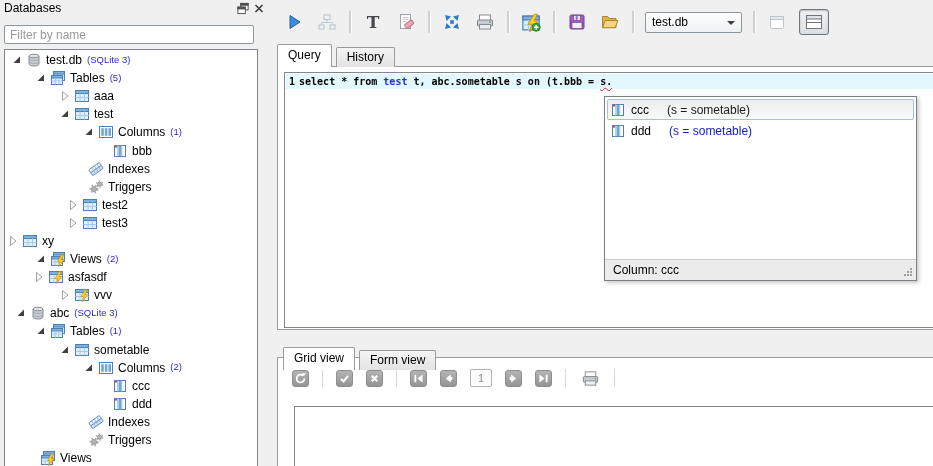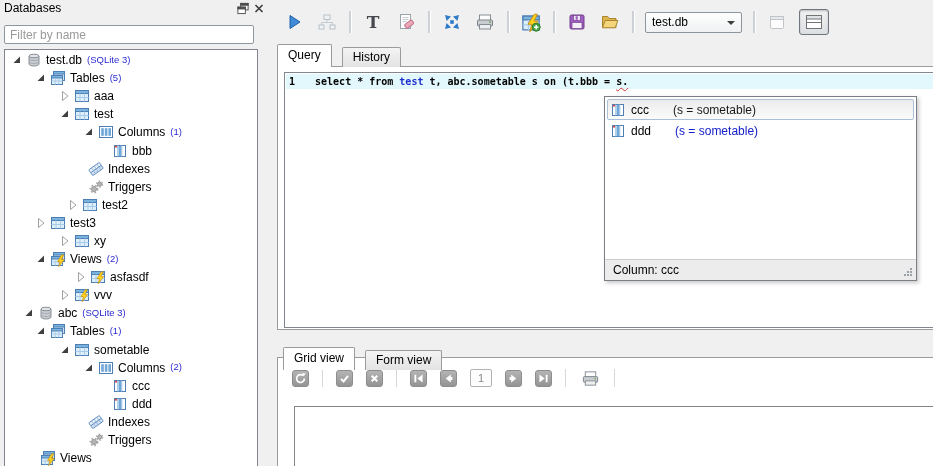--- a/index.html
+++ b/index.html
@@ -35,48 +35,48 @@
     border-left:4px solid transparent;border-right:4px solid transparent;border-top:4px solid #3d3d3d}
   #split-btn{width:30px;height:26px;box-sizing:border-box;border:1px solid #6f767d;border-radius:3px;
     background:linear-gradient(#f0f1f2,#dde0e3);box-shadow:inset 0 1px 2px rgba(0,0,0,.22);
     display:flex;align-items:center;justify-content:center}
 
   
   .tabbar{position:absolute;height:22px;display:flex;align-items:flex-end;z-index:3}
   #qtabs{left:277px;top:45px}
   #rtabs{left:277px;top:348px}
   .tab{height:19px;line-height:19px;padding:0 10px;border:1px solid #9b9b9b;border-bottom:none;
-    border-radius:2px 2px 0 0;background:linear-gradient(#f4f4f4,#e3e3e3);margin-right:10px;font-size:12px}
+    border-radius:2px 2px 0 0;background:linear-gradient(#f4f4f4,#e3e3e3);margin-right:4px;font-size:12px}
   .tab.active{height:22px;line-height:21px;background:#fff;position:relative;z-index:4}
   #rtabs .tab:first-child{margin-left:6px}
   #qpane{position:absolute;left:277px;top:66px;right:0;height:264px;background:#fff;box-sizing:border-box;
     border-top:1px solid #9b9b9b;border-left:1px solid #9b9b9b;border-bottom:1px solid #9b9b9b}
   #rpane{position:absolute;left:277px;top:357px;right:0;bottom:0;background:#fff;box-sizing:border-box;
     border-top:1px solid #9b9b9b;border-left:1px solid #9b9b9b}
 
   
   #editor{position:absolute;left:6px;top:5px;right:-2px;bottom:1px;background:#fff;border:1px solid #82878f}
   #curline{position:absolute;left:1px;right:1px;top:1px;height:15px;background:#e3f8fc;display:flex;
     align-items:center;font-family:"DejaVu Sans Mono",monospace;font-size:10px;font-weight:bold;white-space:pre}
   .lineno{margin-left:3px}
-  .code{margin-left:20px;white-space:pre}
+  .code{margin-left:4px;white-space:pre}
   .tk{white-space:pre;color:#000}
   .tk.table{color:#2030d0}
   .tk.error{text-decoration-line:underline;text-decoration-style:wavy;text-decoration-color:#d83030;
     text-decoration-thickness:1px;text-underline-offset:2px}
 
   
   #popup{position:absolute;left:325px;top:28px;width:311px;height:183px;background:#fff;
     border:1px solid #7a7f85;box-shadow:2px 2px 4px rgba(0,0,0,.22);z-index:6}
   #plist{position:absolute;left:0;right:0;top:0;bottom:20px;padding:2px}
   .pitem{height:19px;display:flex;align-items:center;border:1px solid transparent;border-radius:2px}
   .pitem.sel{border-color:#a8c0d8;background:linear-gradient(#ececec,#fbfbfb)}
   .pitem svg{flex:0 0 16px;width:16px;height:16px;margin:0 5px 0 2px}
   .pname{font-size:12px}
-  .phint{margin-left:24px;font-size:12px;color:#1a1a1a}
+  .phint{margin-left:18px;font-size:12px;color:#1a1a1a}
   .pitem.unsel .phint{color:#1520c8}
   #pstatus{position:absolute;left:0;right:0;bottom:0;height:20px;background:#ececec;
     border-top:1px solid #cdcdcd;display:flex;align-items:center}
   #pstatus .stxt{margin-left:8px;font-size:12px}
   #pgrip{position:absolute;right:2px;bottom:2px;width:12px;height:12px}
 
   
   #gridbar{position:absolute;left:14px;top:9px;display:flex;align-items:center;gap:13px}
   .gbtn{width:17px;height:17px;box-sizing:border-box;border:1px solid #8d8d8d;border-radius:3px;
     background:linear-gradient(#b4b4b4,#949494);display:flex;align-items:center;justify-content:center}
@@ -350,67 +350,67 @@
       </div>
       <div class="trow" style="padding-left:60px">
         <svg class="exp">
             <use href="#i-colt"></use>
           </svg>
         <svg class="ticon">
             <use href="#i-table"></use>
           </svg>
         <span class="tlabel">test2</span>
       </div>
-      <div class="trow" style="padding-left:28px">
+      <div class="trow" style="padding-left:60px">
         <svg class="exp">
             <use href="#i-colt"></use>
           </svg>
         <svg class="ticon">
             <use href="#i-table"></use>
           </svg>
         <span class="tlabel">test3</span>
       </div>
-      <div class="trow" style="padding-left:52px">
+      <div class="trow" style="">
         <svg class="exp">
             <use href="#i-colt"></use>
           </svg>
         <svg class="ticon">
             <use href="#i-table"></use>
           </svg>
         <span class="tlabel">xy</span>
       </div>
       <div class="trow" style="padding-left:28px">
         <svg class="exp">
             <use href="#i-exp"></use>
           </svg>
         <svg class="ticon">
             <use href="#i-views"></use>
           </svg>
         <span class="tlabel">Views</span>
         <span class="tmeta">(2)</span>
       </div>
-      <div class="trow" style="padding-left:68px">
+      <div class="trow" style="padding-left:26px">
         <svg class="exp">
             <use href="#i-colt"></use>
           </svg>
         <svg class="ticon">
             <use href="#i-view"></use>
           </svg>
         <span class="tlabel">asfasdf</span>
       </div>
       <div class="trow" style="padding-left:52px">
         <svg class="exp">
             <use href="#i-colt"></use>
           </svg>
         <svg class="ticon">
             <use href="#i-view"></use>
           </svg>
         <span class="tlabel">vvv</span>
       </div>
-      <div class="trow" style="padding-left:16px">
+      <div class="trow" style="padding-left:8px">
         <svg class="exp">
             <use href="#i-exp"></use>
           </svg>
         <svg class="ticon">
             <use href="#i-db"></use>
           </svg>
         <span class="tlabel">abc</span>
         <span class="tmeta">(SQLite 3)</span>
       </div>
       <div class="trow" style="padding-left:28px">

